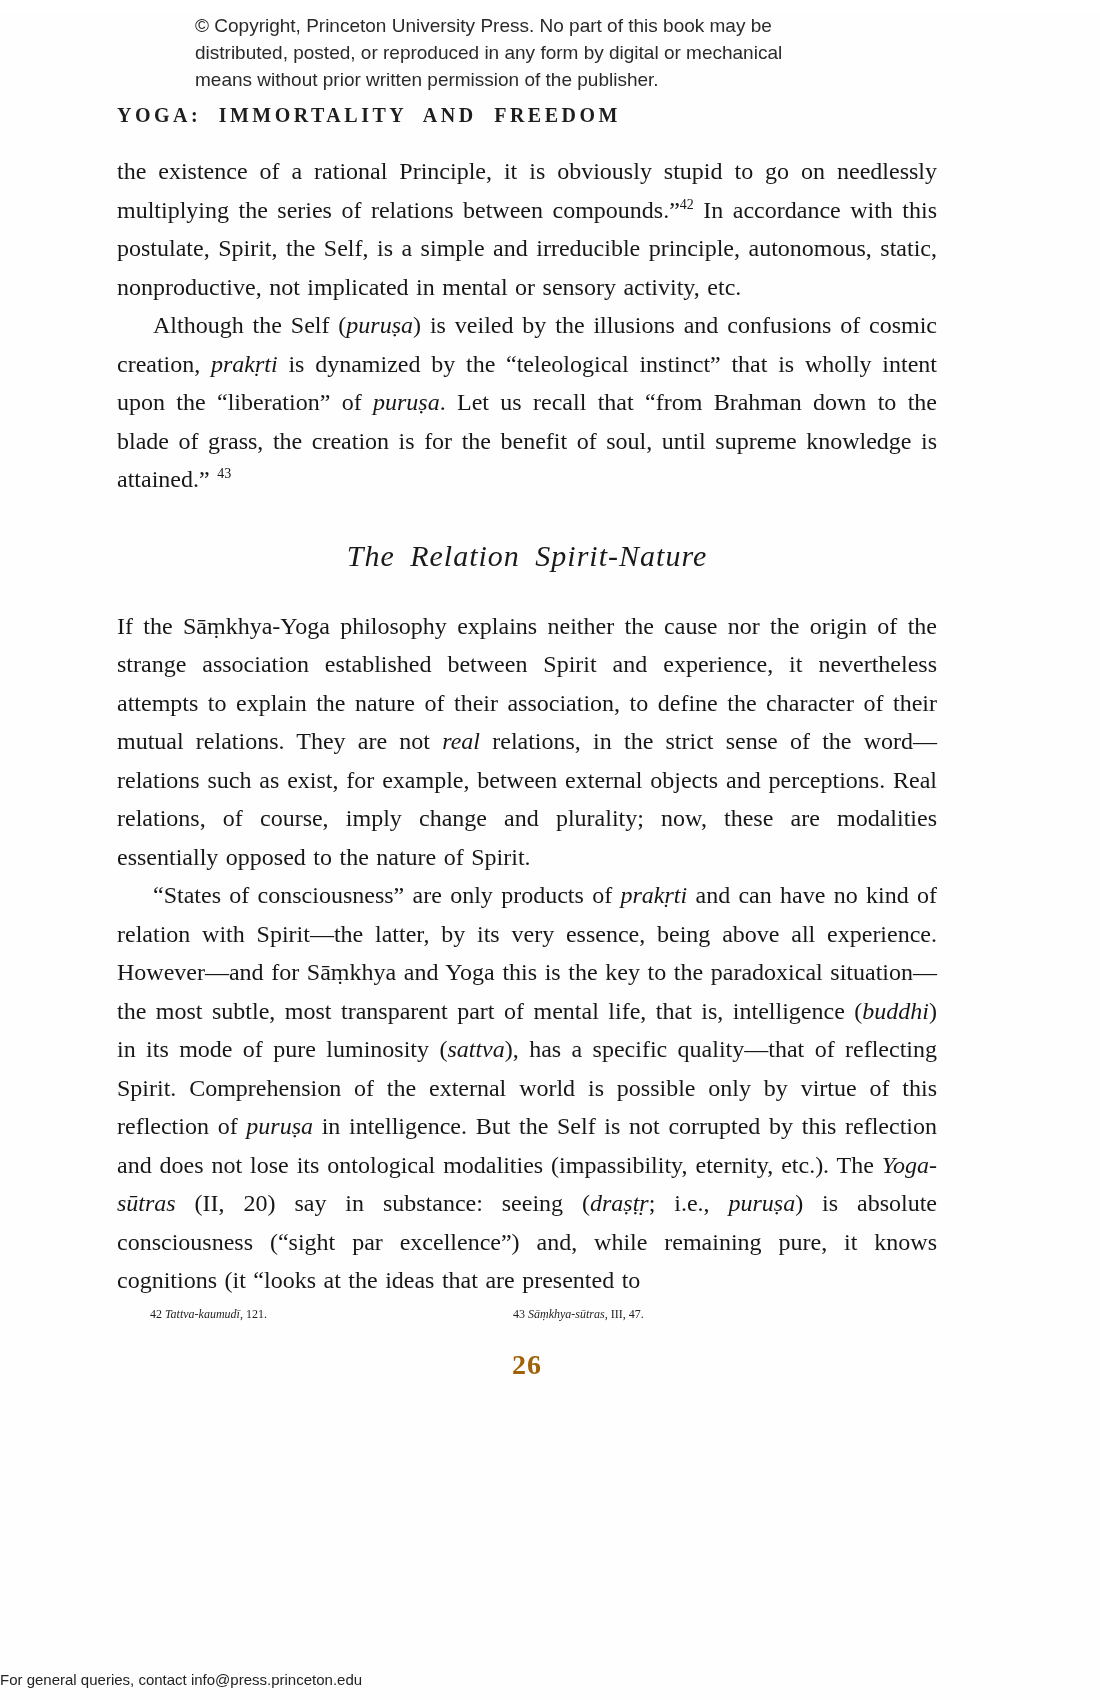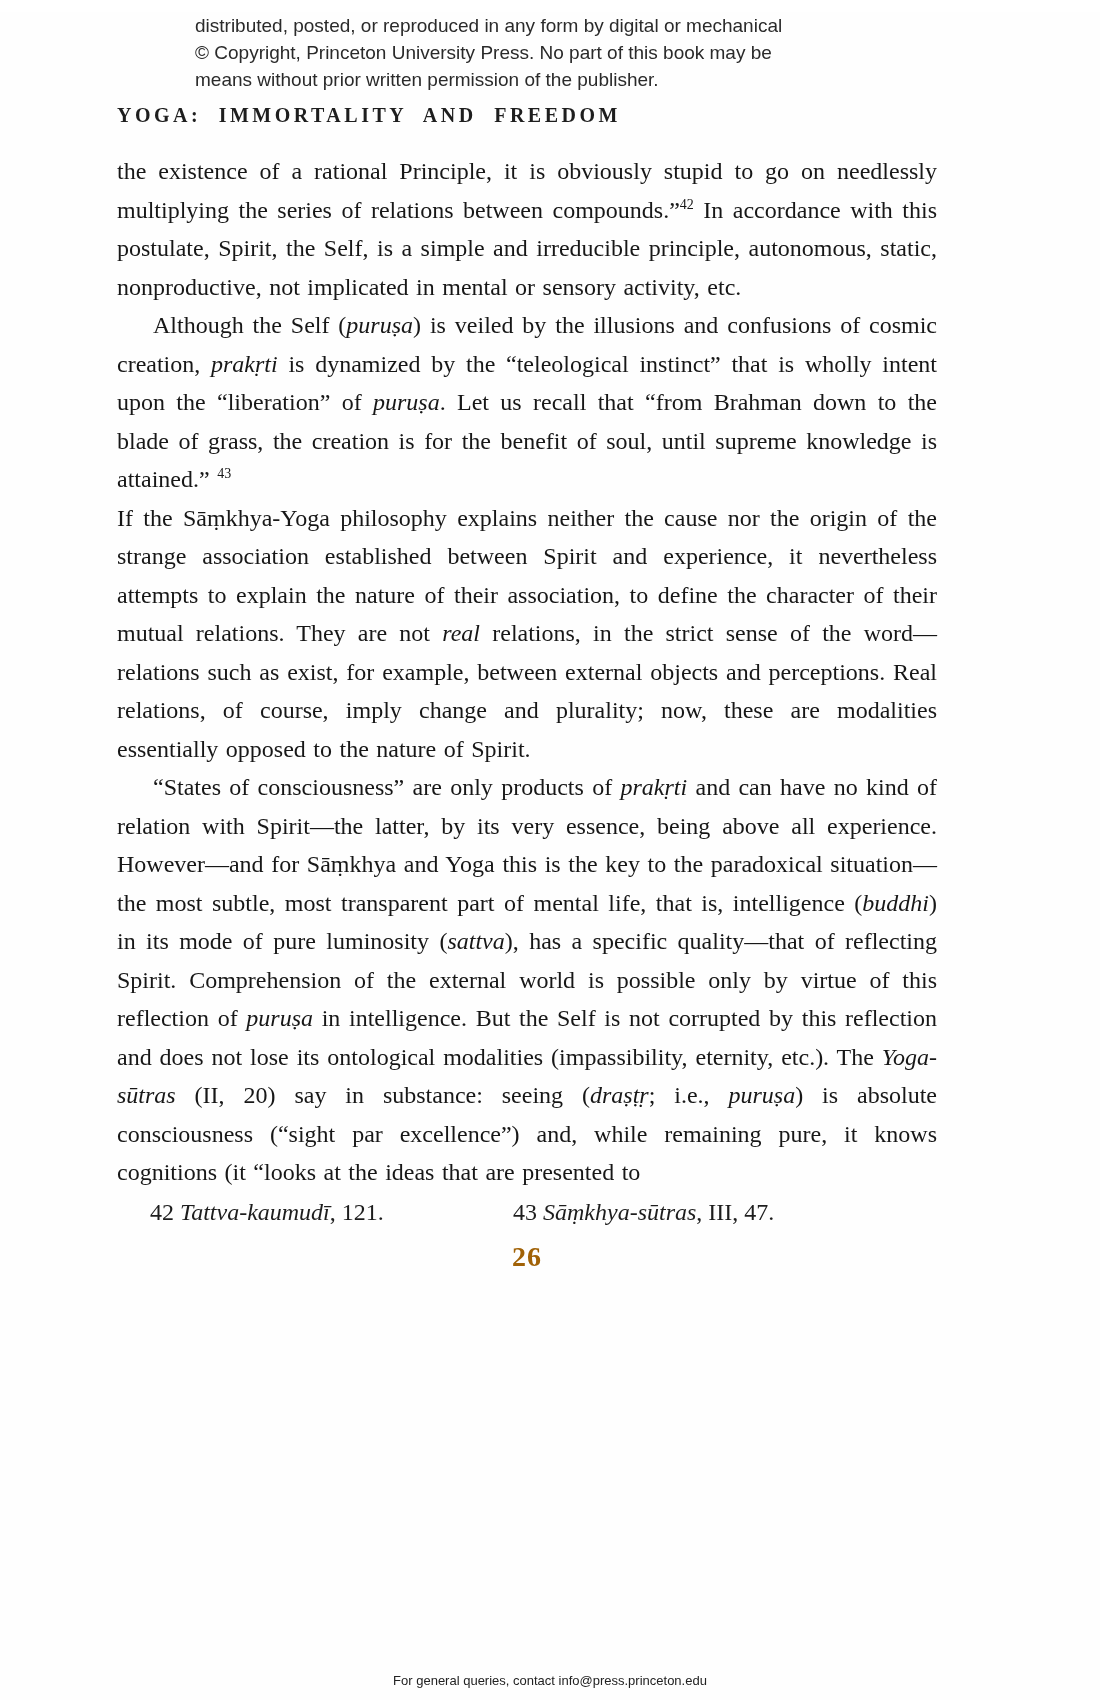--- a/index.html
+++ b/index.html
@@ -65,62 +65,62 @@
     font-weight: normal;
     font-style: italic;
     letter-spacing: 1px;
     word-spacing: 7px;
     color: #1a1a1a;
   }
   .footnotes {
     position: relative;
     height: 28px;
     margin-top: 7px;
-    font-size: 24px;
+    font-size: 12px;
     color: #1d1d1d;
   }
   .footnote { position: absolute; top: 0; white-space: nowrap; }
   .footnote-1 { left: 33px; }
   .footnote-2 { left: 380px; margin-left: 16px; }
   .footnote i { font-style: italic; }
   .page-number {
     margin-top: 14px;
     text-align: center;
     font-size: 28px;
     font-weight: bold;
     letter-spacing: 1px;
     color: #a16207;
   }
   .page-footer {
     position: absolute;
     left: 0; right: 0;
     bottom: 24px;
-    text-align: center;
     font-family: "Liberation Sans", sans-serif;
-    font-size: 13px;
+    font-size: 15px;
     color: #222;
   }
 </style>
 </head>
 <body>
 
 <div class="page">
 
   <div class="copyright">
+    <div>© Copyright, Princeton University Press. No part of this book may be</div>
     <div>distributed, posted, or reproduced in any form by digital or mechanical</div>
-    <div>© Copyright, Princeton University Press. No part of this book may be</div>
     <div>means without prior written permission of the publisher.</div>
   </div>
 
   <div class="main">
     <div class="running-head">YOGA: IMMORTALITY AND FREEDOM</div>
 
     <div class="body-flow" id="body-flow">
         <p class="body-para"><span>the existence of a rational Principle, it is obviously stupid to go on needlessly multiplying the series of relations between compounds.”</span><sup>42</sup><span> In accordance with this postulate, Spirit, the Self, is a simple and irreducible principle, autonomous, static, nonproductive, not implicated in mental or sensory activity, etc.</span></p>
         <p class="body-para indent"><span>Although the Self (</span><i>puruṣa</i><span>) is veiled by the illusions and confusions of cosmic creation, </span><i>prakṛti</i><span> is dynamized by the “teleological instinct” that is wholly intent upon the “liberation” of </span><i>puruṣa</i><span>. Let us recall that “from Brahman down to the blade of grass, the creation is for the benefit of soul, until supreme knowledge is attained.” </span><sup>43</sup></p>
+        <h2 class="section-heading">The Relation Spirit-Nature</h2>
         <p class="body-para"><span>If the Sāṃkhya-Yoga philosophy explains neither the cause nor the origin of the strange association established between Spirit and experience, it nevertheless attempts to explain the nature of their association, to define the character of their mutual relations. They are not </span><i>real</i><span> relations, in the strict sense of the word—relations such as exist, for example, between external objects and perceptions. Real relations, of course, imply change and plurality; now, these are modalities essentially opposed to the nature of Spirit.</span></p>
         <p class="body-para indent"><span>“States of consciousness” are only products of </span><i>prakṛti</i><span> and can have no kind of relation with Spirit—the latter, by its very essence, being above all experience. However—and for Sāṃkhya and Yoga this is the key to the paradoxical situation—the most subtle, most transparent part of mental life, that is, intelligence (</span><i>buddhi</i><span>) in its mode of pure luminosity (</span><i>sattva</i><span>), has a specific quality—that of reflecting Spirit. Comprehension of the external world is possible only by virtue of this reflection of </span><i>puruṣa</i><span> in intelligence. But the Self is not corrupted by this reflection and does not lose its ontological modalities (impassibility, eternity, etc.). The </span><i>Yoga-sūtras</i><span> (II, 20) say in substance: seeing (</span><i>draṣṭṛ</i><span>; i.e., </span><i>puruṣa</i><span>) is absolute consciousness (“sight par excellence”) and, while remaining pure, it knows cognitions (it “looks at the ideas that are presented to</span></p>
       </div>
 
     <div class="footnotes">
       <span class="footnote footnote-1"><span>42 </span><i>Tattva-kaumudī</i><span>, 121.</span></span>
       <span class="footnote footnote-2"><span>43 </span><i>Sāṃkhya-sūtras</i><span>, III, 47.</span></span>
     </div>
 
     <div class="page-number">26</div>

